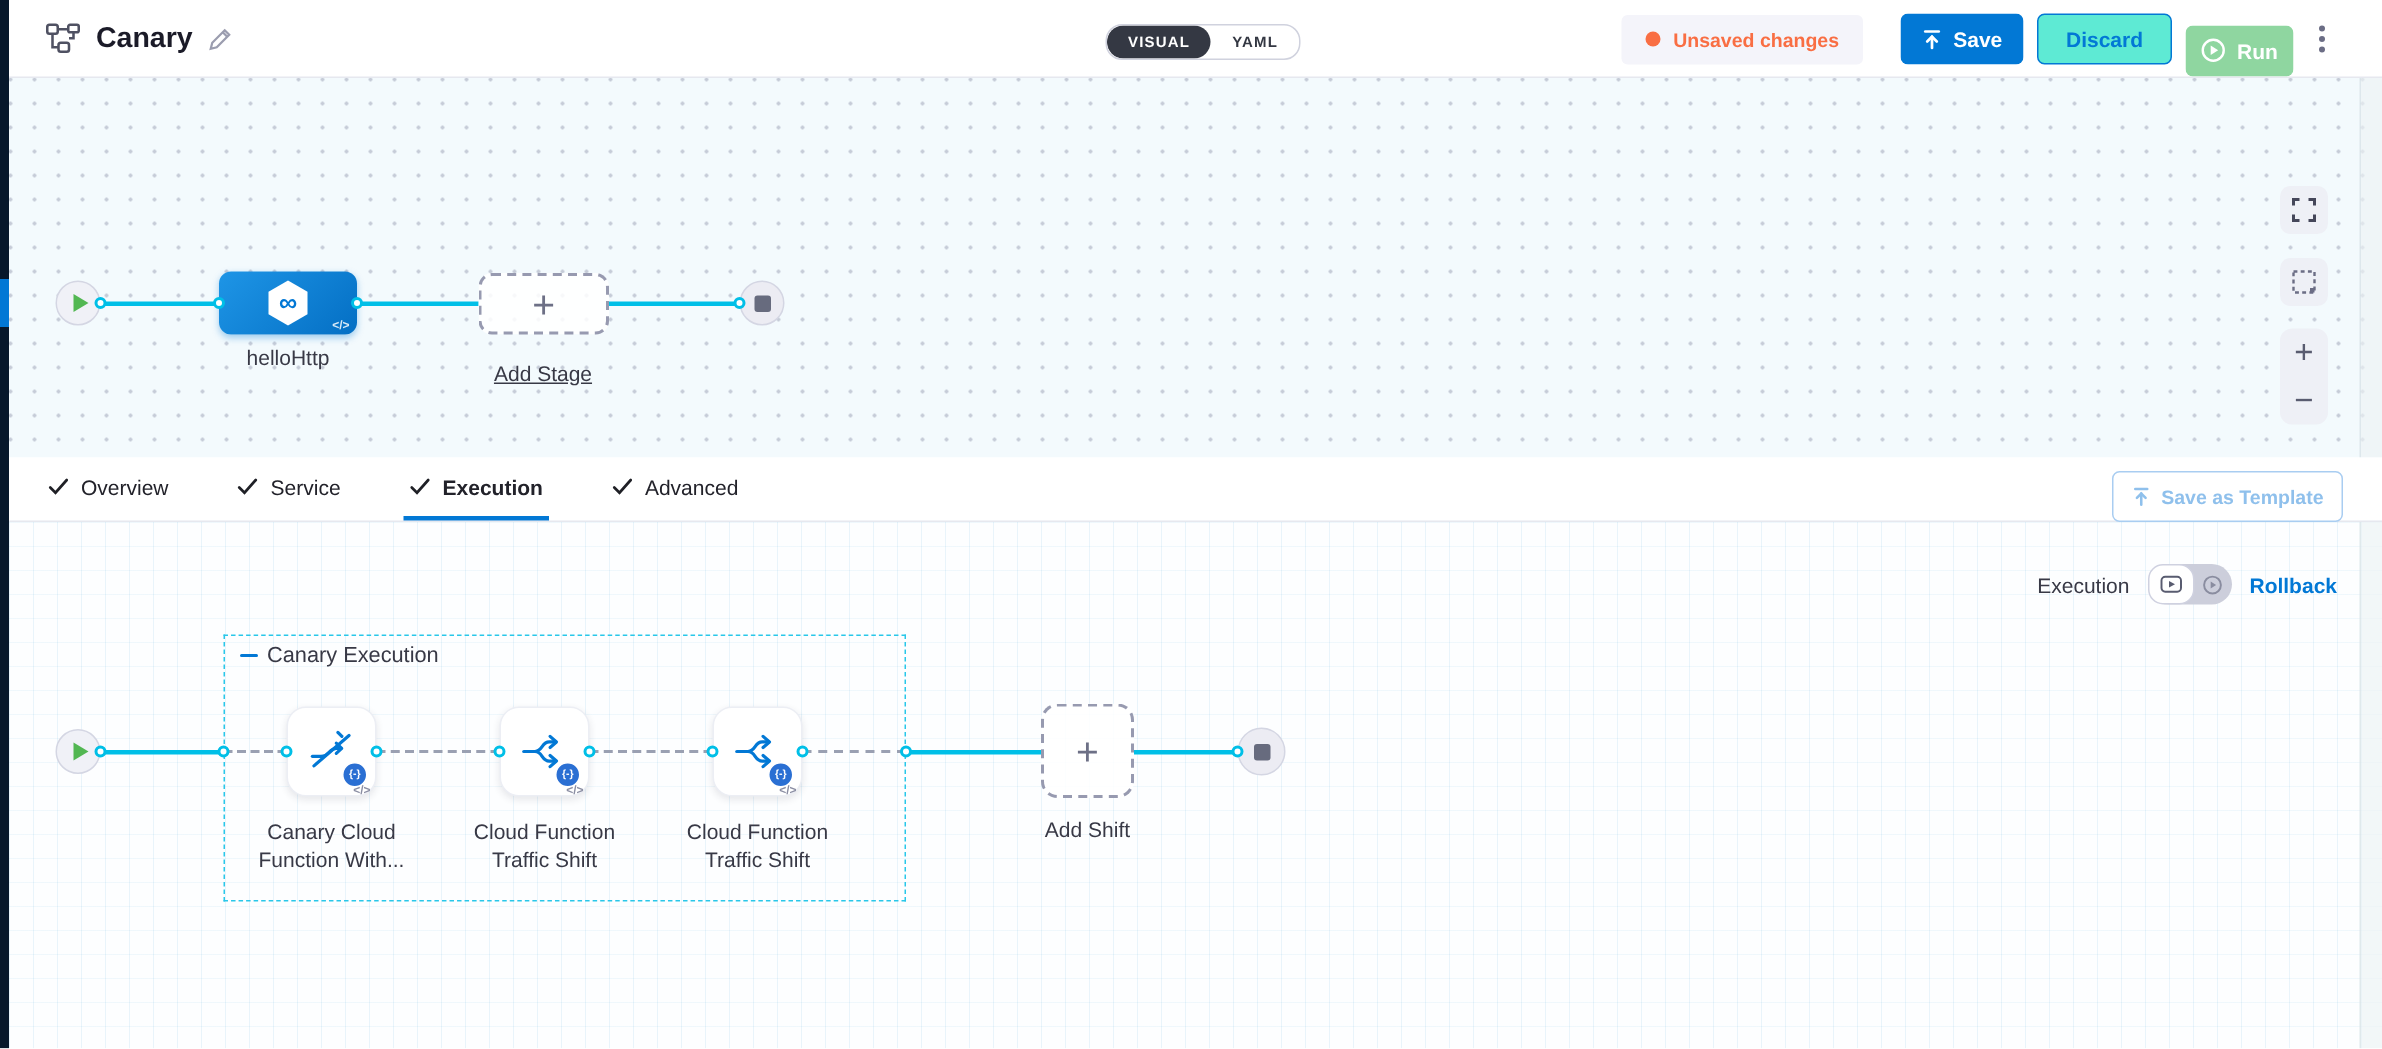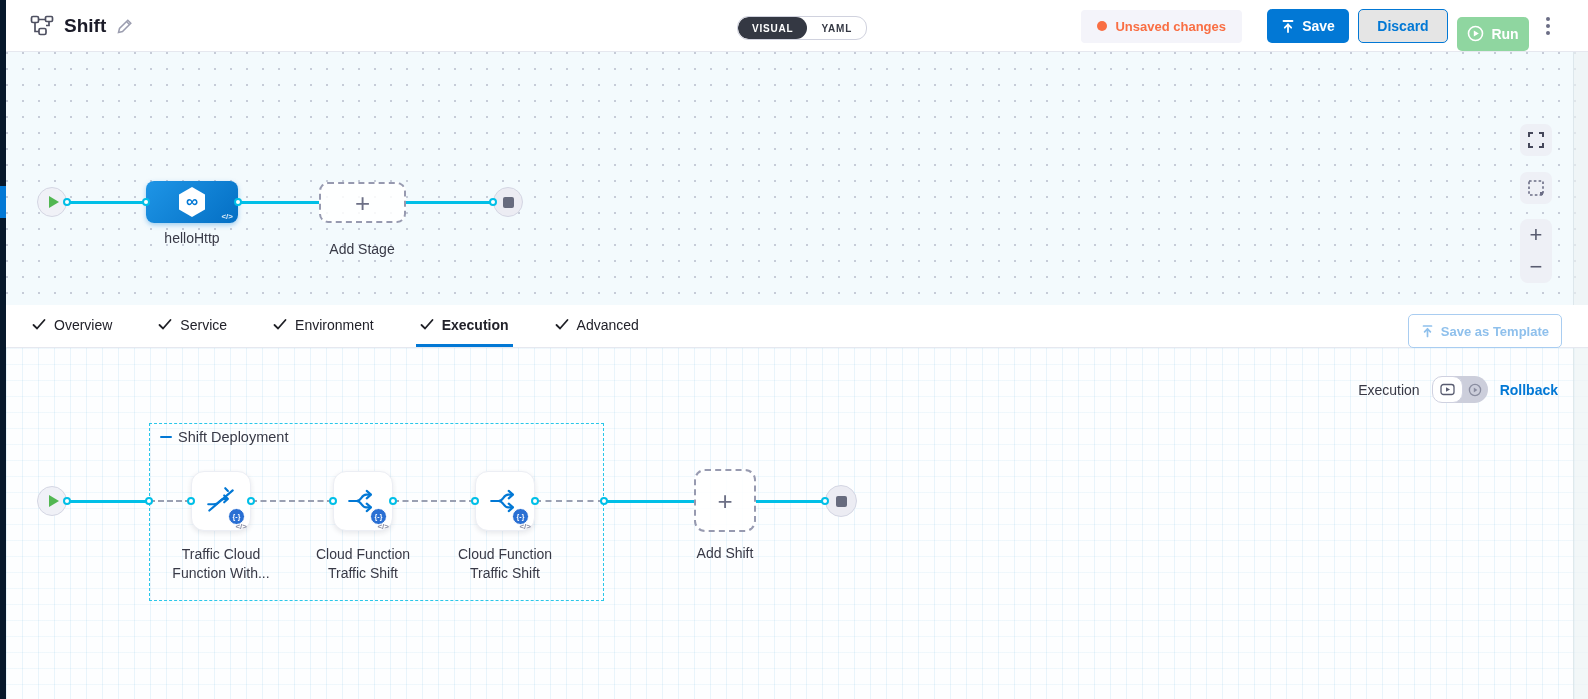--- a/index.html
+++ b/index.html
@@ -31,21 +31,21 @@
   .mode-visual{background:#343843;color:#fff;border-radius:11px;}
   .mode-yaml{color:#343843;}
 
   .header-right{position:absolute;right:34px;top:0;height:52px;display:flex;align-items:center;gap:9px;}
   .unsaved{display:flex;align-items:center;gap:8px;background:#f4f4fa;border-radius:4px;height:33px;
            padding:0 16px;color:var(--orange);font-size:13px;font-weight:bold;margin-right:16px;justify-content:flex-end;}
   .dot{width:10px;height:10px;border-radius:50%;background:var(--orange);}
   .btn{display:flex;align-items:center;justify-content:center;gap:7px;height:34px;border-radius:5px;
        font-size:14px;font-weight:bold;cursor:pointer;border:1px solid transparent;}
   .btn-save{background:var(--blue);color:#fff;width:82px;}
-  .btn-discard{background:#e5e5e5;color:var(--blue);border-color:var(--blue);width:90px;}
+  .btn-discard{background:#5eead4;color:var(--blue);border-color:var(--blue);width:90px;}
   .btn-run{background:#8fd6a0;color:#fff;width:72px;margin-top:15px;}
   .kebab{display:flex;flex-direction:column;gap:3px;margin-left:4px;padding:4px;cursor:pointer;}
   .kebab i{width:4px;height:4px;border-radius:50%;background:var(--gray-icon);display:block;}
 
   
   .stage-canvas{position:absolute;left:6px;top:52px;width:1582px;height:253px;
     background-color:#f3fafd;
     background-image:radial-gradient(#c6ccd8 1.1px,transparent 1.3px);
     background-size:16px 16px;background-position:9px 9px;}
   .gutter{position:absolute;right:0;top:0;width:15px;height:100%;background:rgba(236,242,245,.65);
@@ -135,21 +135,21 @@
   <div class="header">
     <div class="title-wrap">
       <span class="icon-btn">
         <svg width="24" height="22" viewBox="0 0 24 22" fill="none" stroke="#4f5162" stroke-width="1.7">
           <rect x="1.5" y="1.5" width="7" height="6" rx="1.5"></rect>
           <rect x="15.5" y="1.5" width="7" height="5" rx="1.2"></rect>
           <rect x="9" y="13.5" width="7" height="6" rx="1.5"></rect>
           <path d="M8.5 4.5h7M5 7.5v9h4M19 6.5v4h-3"></path>
         </svg>
       </span>
-      <span class="page-title">Shift</span>
+      <span class="page-title">Canary</span>
       <span class="icon-btn">
         <svg width="18" height="18" viewBox="0 0 18 18" fill="none" stroke="#9b9daf" stroke-width="1.5">
           <path d="M11.8 3.2l3 3L6.5 14.5l-4 1 1-4z"></path>
           <path d="M10.5 4.5l3 3"></path>
         </svg>
       </span>
     </div>
 
     <div class="mode-toggle">
       <span class="mode-seg mode-visual">VISUAL</span>
@@ -207,21 +207,21 @@
     </div>
     <span class="port" style="left:140px;top:150px;"></span>
     <span class="port" style="left:232px;top:150px;"></span>
     <div class="node-label" style="left:116px;top:178px;width:140px;">helloHttp</div>
 
     <div class="wire" style="left:232px;top:149px;width:81px;"></div>
 
     <div class="add-box" style="left:313px;top:130px;width:87px;height:41px;">
       <span class="plus">+</span>
     </div>
-    <div class="node-label" style="left:286px;top:189px;width:140px;">Add Stage</div>
+    <div class="node-label" style="left:286px;top:189px;width:140px;text-decoration:underline;">Add Stage</div>
 
     <div class="wire" style="left:400px;top:149px;width:87px;"></div>
     <span class="port" style="left:487px;top:150px;"></span>
 
     <div class="node-circle" style="left:487px;top:135px;background:#ececf3;">
       <span class="stop-sq"></span>
     </div>
 
     <div class="canvas-ctl" style="left:1514px;top:72px;">
       <svg width="18" height="18" viewBox="0 0 18 18" fill="none" stroke="#45475a" stroke-width="2">
@@ -248,26 +248,20 @@
         <svg width="14" height="13" viewBox="0 0 14 13" fill="none" stroke="#1f2026" stroke-width="1.8" stroke-linecap="round">
             <path d="M1.5 7l3.5 3.5L12.5 2"></path>
           </svg>
         <span>Overview</span>
       </div>
       <div class="tab">
         <svg width="14" height="13" viewBox="0 0 14 13" fill="none" stroke="#1f2026" stroke-width="1.8" stroke-linecap="round">
             <path d="M1.5 7l3.5 3.5L12.5 2"></path>
           </svg>
         <span>Service</span>
-      </div>
-      <div class="tab">
-        <svg width="14" height="13" viewBox="0 0 14 13" fill="none" stroke="#1f2026" stroke-width="1.8" stroke-linecap="round">
-            <path d="M1.5 7l3.5 3.5L12.5 2"></path>
-          </svg>
-        <span>Environment</span>
       </div>
       <div class="tab active">
         <svg width="14" height="13" viewBox="0 0 14 13" fill="none" stroke="#1f2026" stroke-width="1.8" stroke-linecap="round">
             <path d="M1.5 7l3.5 3.5L12.5 2"></path>
           </svg>
         <span>Execution</span>
       </div>
       <div class="tab">
         <svg width="14" height="13" viewBox="0 0 14 13" fill="none" stroke="#1f2026" stroke-width="1.8" stroke-linecap="round">
             <path d="M1.5 7l3.5 3.5L12.5 2"></path>
@@ -308,21 +302,21 @@
 
     <div class="node-circle" style="left:31px;top:138px;">
       <span class="play-tri"></span>
     </div>
     <span class="port" style="left:61px;top:153px;"></span>
     <div class="wire" style="left:61px;top:152px;width:82px;"></div>
 
     <div class="group-box">
       <div class="group-title">
         <span class="collapse-minus"></span>
-        <span class="group-title-text">Shift Deployment</span>
+        <span class="group-title-text">Canary Execution</span>
       </div>
     </div>
     <span class="port" style="left:143px;top:153px;"></span>
     <span class="port" style="left:598px;top:153px;"></span>
 
     <div class="wire-dashed" style="left:143px;top:152px;width:42px;"></div>
 
     <div class="step-card" style="left:185px;">
       <svg width="34" height="34" viewBox="0 0 32 32" fill="none" stroke="#0278d5" stroke-width="2" stroke-linecap="round" stroke-linejoin="round">
         <path d="M4 19h6"></path>
@@ -330,21 +324,21 @@
         <path d="M19 10.8l3.4 3.2-3.4 3.2"></path>
         <path d="M5 25L27 6"></path>
         <path d="M20 4l2.5 2.5"></path>
       </svg>
       <span class="step-badge">{-}</span>
       <span class="step-code" style="right:3px;bottom:-1px;">&lt;/&gt;</span>
     </div>
     <span class="port" style="left:185px;top:153px;"></span>
     <span class="port" style="left:245px;top:153px;"></span>
     <div class="step-label" style="left:140px;">
-      <div>Traffic Cloud</div>
+      <div>Canary Cloud</div>
         <div>Function With...</div>
     </div>
 
     <div class="wire-dashed" style="left:245px;top:152px;width:82px;"></div>
 
     <div class="step-card" style="left:327px;">
       <svg width="34" height="34" viewBox="0 0 32 32" fill="none" stroke="#0278d5" stroke-width="2" stroke-linecap="round" stroke-linejoin="round">
         <path d="M3 16h7"></path>
         <path d="M10 16c5 0 4-6 9-6h4"></path>
         <path d="M19.5 6.5l4 3.5-4 3.5"></path>

